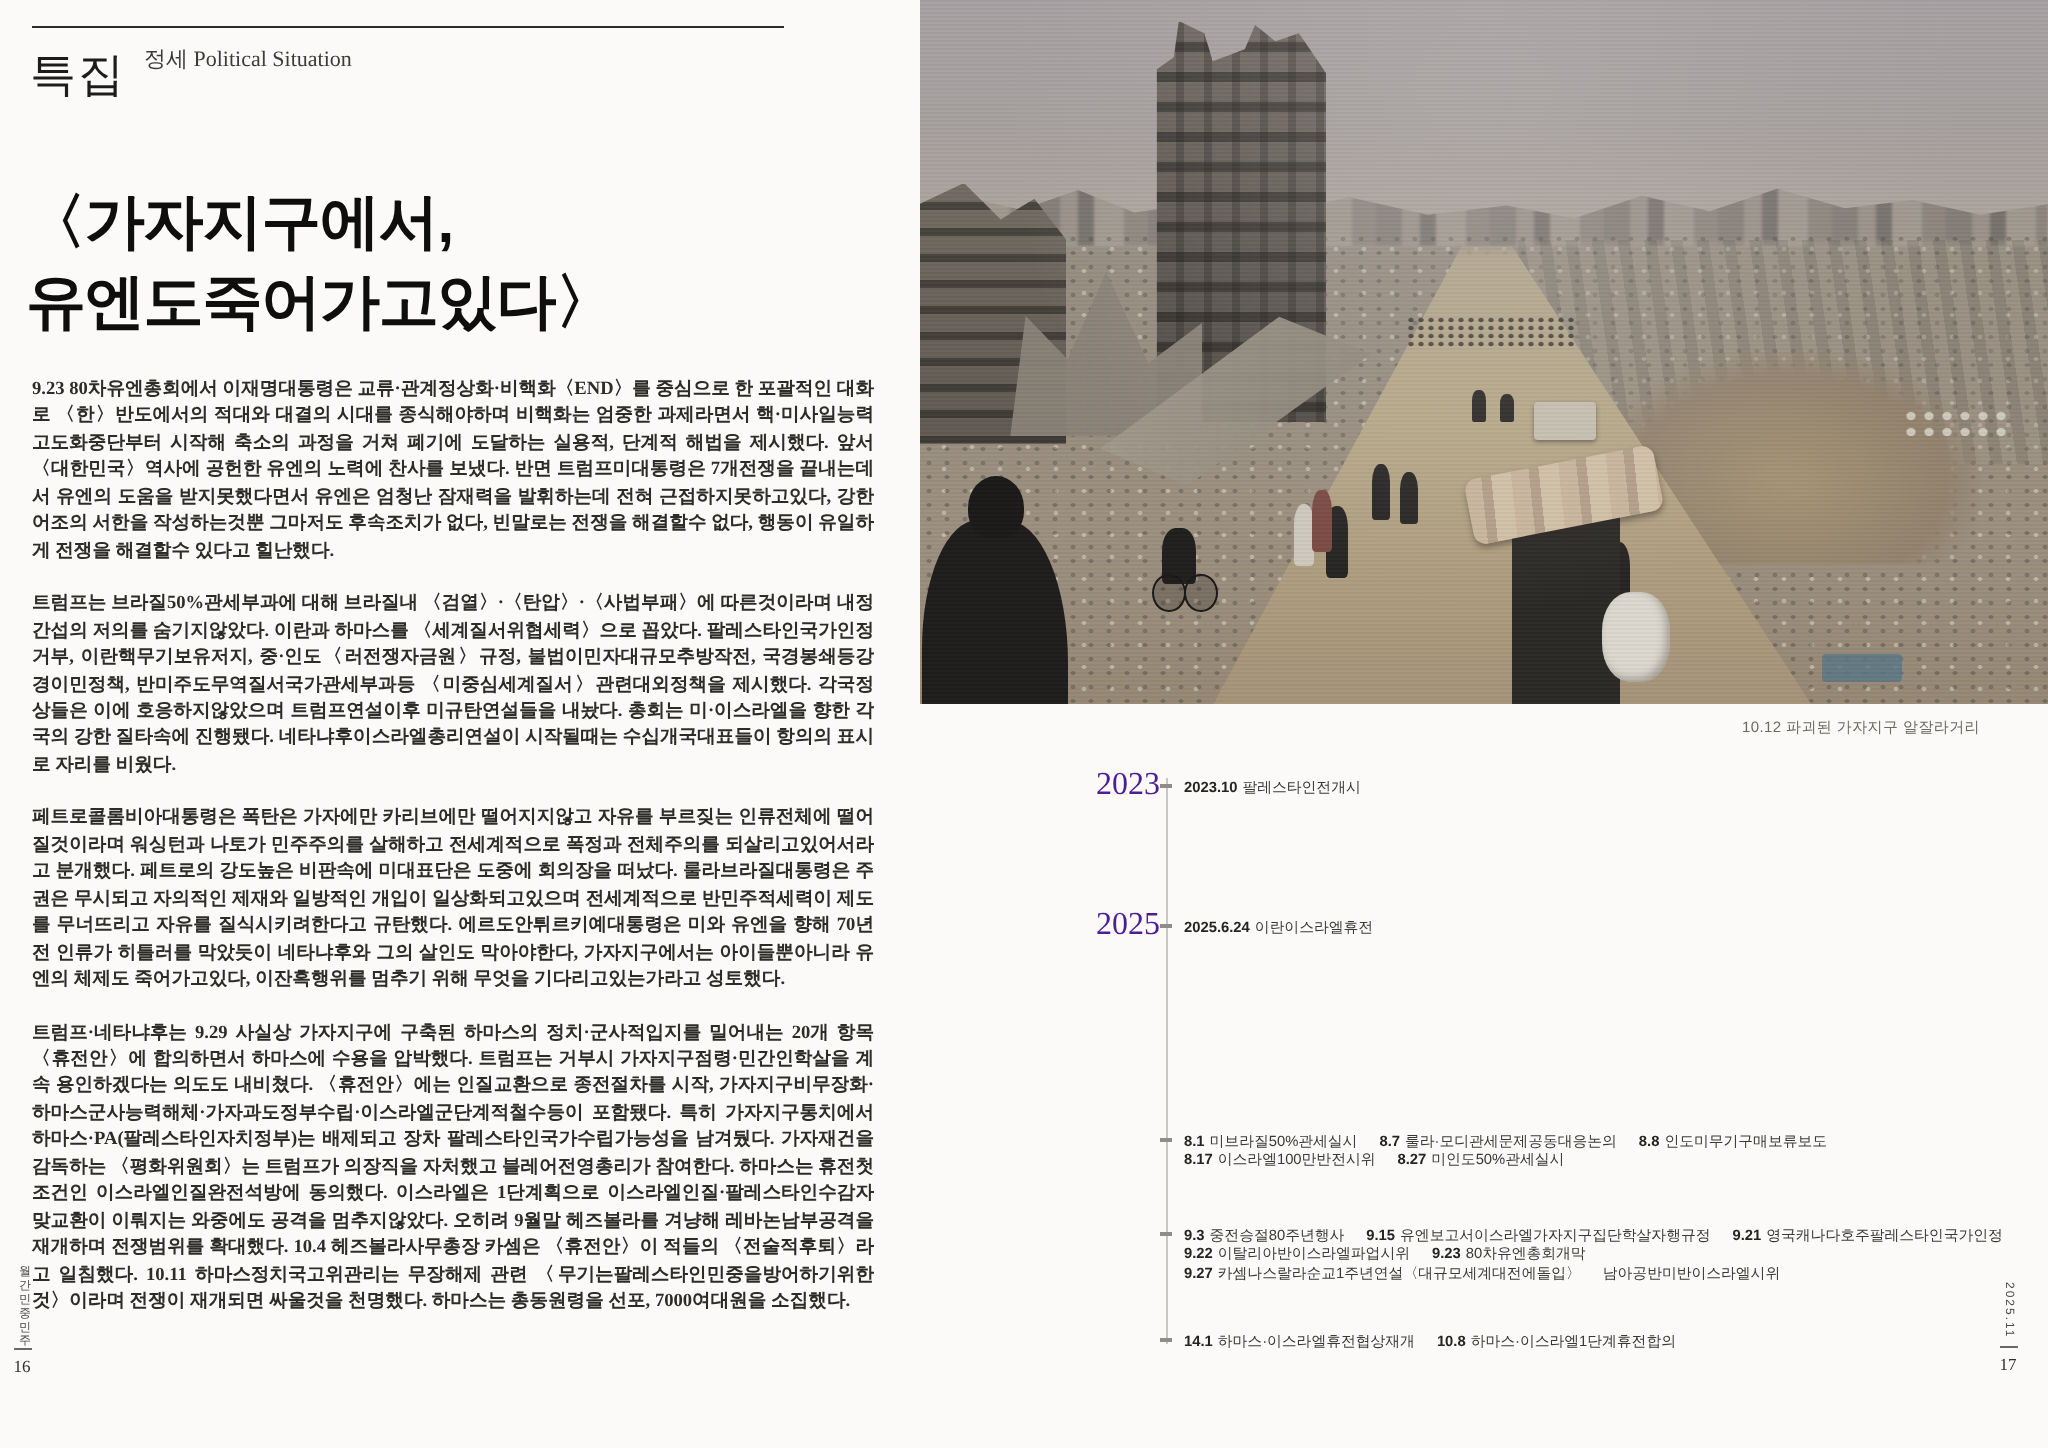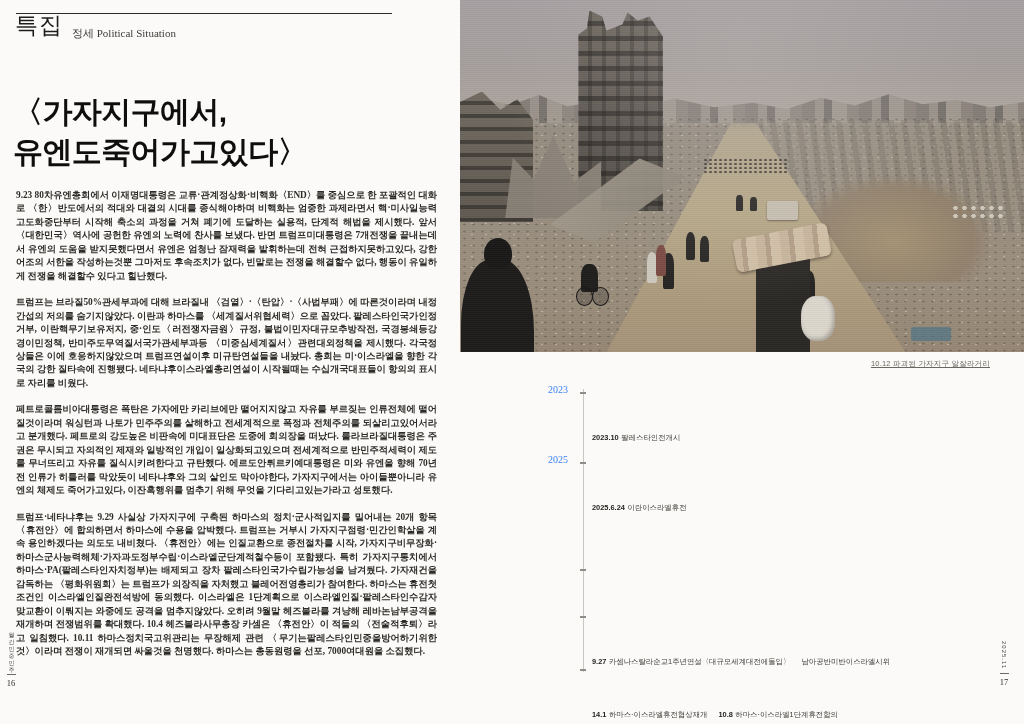--- a/index.html
+++ b/index.html
@@ -1,20 +1,20 @@
 <!DOCTYPE html>
 <html><head>
 <meta charset="utf-8">
 <style>
   html,body{margin:0;padding:0;background:#e8e8e6;}
   .spread{position:relative;width:1024px;height:724px;background:#fbfaf8;overflow:hidden;
           font-family:"Liberation Serif",serif;}
   
   .rule-top{position:absolute;left:16px;top:13px;width:376px;height:1px;background:#2b2b2b;}
-  .kicker{position:absolute;left:15px;top:10px;display:flex;align-items:flex-end;}
+  .kicker{position:absolute;left:15px;top:22px;display:flex;align-items:flex-start;}
   .kicker-main{font-size:23px;color:#1d1c1a;letter-spacing:1px;}
   .kicker-sub{font-size:11px;color:#3d3b38;margin-left:9px;}
   .headline{position:absolute;left:13px;top:92px;margin:0;
             font-family:"Liberation Sans",sans-serif;font-weight:700;
             font-size:30px;line-height:40px;letter-spacing:-0.6px;color:#0e0e0d;}
   .body-text{position:absolute;left:16px;top:189px;width:421px;
              font-size:9.3px;line-height:13.45px;color:#2e2c29;
              text-align:justify;word-break:break-all;font-weight:bold;}
   .body-text p{margin:0 0 13px 0;}
   .body-text p:last-child{margin-bottom:12px;}
@@ -92,29 +92,29 @@
           box-shadow:inset -2px -2px 4px rgba(110,104,96,.5);}
   .ph-blue-debris{left:80%;top:93%;width:7%;height:4%;background:#5a7886;opacity:.85;border-radius:2px;}
   .ph-sacks{right:3%;top:58%;width:10%;height:4%;opacity:.9;
           background-image:radial-gradient(#d5d0c4 2px,transparent 2.6px);background-size:9px 8px;}
   .ph-haze{left:0;top:0;right:0;bottom:0;
           background:radial-gradient(ellipse at 50% 15%,rgba(192,187,184,.30) 0%,rgba(192,187,184,0) 60%);}
   .ph-grain{left:0;top:0;right:0;bottom:0;
           background:repeating-linear-gradient(0deg,rgba(255,255,255,.02) 0 1px,rgba(0,0,0,.03) 1px 2px);}
   
   .caption{position:absolute;left:560px;top:359px;width:430px;text-align:right;
-           font-size:7.5px;color:#6b6862;font-family:"Liberation Sans",sans-serif;letter-spacing:.2px;text-decoration:underline;}
+           font-size:7.5px;color:#6b6862;font-family:"Liberation Sans",sans-serif;letter-spacing:.2px;}
   
   .timeline{position:absolute;left:548px;top:385px;width:462px;height:312px;}
   .tl-line{position:absolute;left:35px;top:4px;width:1px;height:283px;background:#c9c7c2;}
   .tl-group{position:absolute;left:0;width:462px;}
   .tl-year{position:absolute;left:0;top:-5px;width:30px;text-align:left;
-           font-size:10px;color:#3b82f6;font-family:"Liberation Serif",serif;}
+           font-size:16px;color:#4c1d95;font-family:"Liberation Serif",serif;}
   .tl-tick{position:absolute;left:32px;top:3px;width:6px;height:1.5px;background:#8f8d89;}
-  .tl-rows{position:absolute;left:44px;top:0;width:418px;margin-top:44px;}
+  .tl-rows{position:absolute;left:44px;top:0;width:418px;}
   .tl-row{white-space:nowrap;font-size:7.4px;line-height:9.3px;color:#3a3835;
           font-family:"Liberation Sans",sans-serif;}
   .tl-entry{margin-right:11px;}
   .tl-date{font-weight:700;color:#252421;margin-right:2.5px;}
 </style>
 </head>
 <body>
 
 <div class="spread">
 
@@ -188,25 +188,29 @@
       <div class="tl-group" style="top: 74px;">
         <div class="tl-year">2025</div>
         <div class="tl-tick"></div>
         <div class="tl-rows">
           <div class="tl-row"><span class="tl-entry"><span class="tl-date">2025.6.24</span>이란이스라엘휴전</span></div>
         </div>
       </div>
       <div class="tl-group" style="top: 181px;">
         <div class="tl-tick"></div>
         <div class="tl-rows">
+          <div class="tl-row"><span class="tl-entry"><span class="tl-date">8.1</span>미브라질50%관세실시</span><span class="tl-entry"><span class="tl-date">8.7</span>룰라·모디관세문제공동대응논의</span><span class="tl-entry"><span class="tl-date">8.8</span>인도미무기구매보류보도</span></div>
+          <div class="tl-row"><span class="tl-entry"><span class="tl-date">8.17</span>이스라엘100만반전시위</span><span class="tl-entry"><span class="tl-date">8.27</span>미인도50%관세실시</span></div>
         </div>
       </div>
       <div class="tl-group" style="top: 228px;">
         <div class="tl-tick"></div>
         <div class="tl-rows">
+          <div class="tl-row"><span class="tl-entry"><span class="tl-date">9.3</span>중전승절80주년행사</span><span class="tl-entry"><span class="tl-date">9.15</span>유엔보고서이스라엘가자지구집단학살자행규정</span><span class="tl-entry"><span class="tl-date">9.21</span>영국캐나다호주팔레스타인국가인정</span></div>
+          <div class="tl-row"><span class="tl-entry"><span class="tl-date">9.22</span>이탈리아반이스라엘파업시위</span><span class="tl-entry"><span class="tl-date">9.23</span>80차유엔총회개막</span></div>
           <div class="tl-row"><span class="tl-entry"><span class="tl-date">9.27</span>카셈나스랄라순교1주년연설〈대규모세계대전에돌입〉</span><span class="tl-entry">남아공반미반이스라엘시위</span></div>
         </div>
       </div>
       <div class="tl-group" style="top: 281px;">
         <div class="tl-tick"></div>
         <div class="tl-rows">
           <div class="tl-row"><span class="tl-entry"><span class="tl-date">14.1</span>하마스·이스라엘휴전협상재개</span><span class="tl-entry"><span class="tl-date">10.8</span>하마스·이스라엘1단계휴전합의</span></div>
         </div>
       </div>
     </div>

